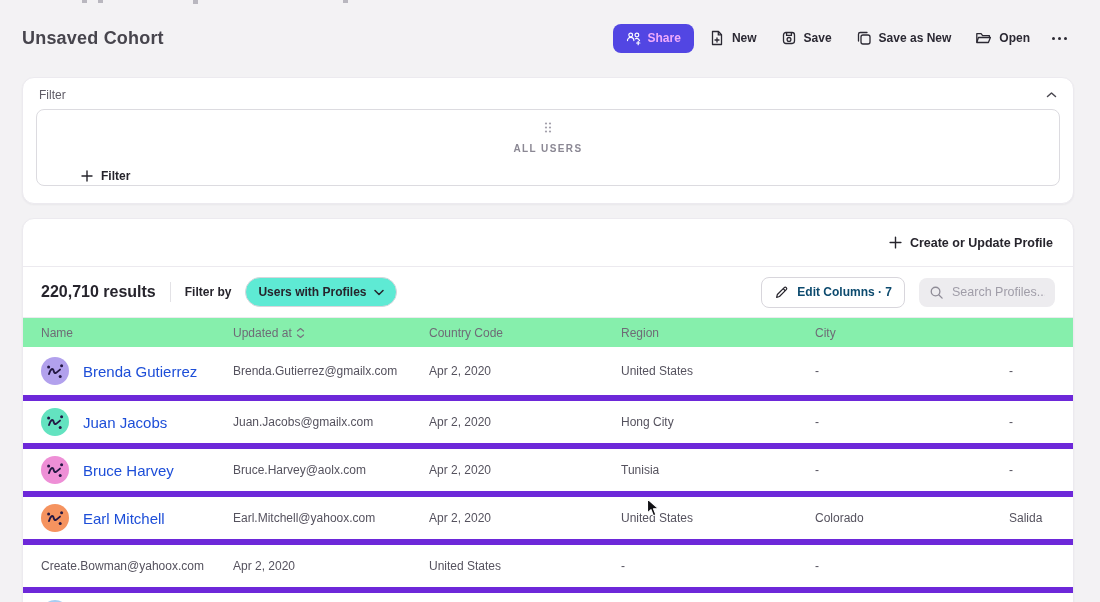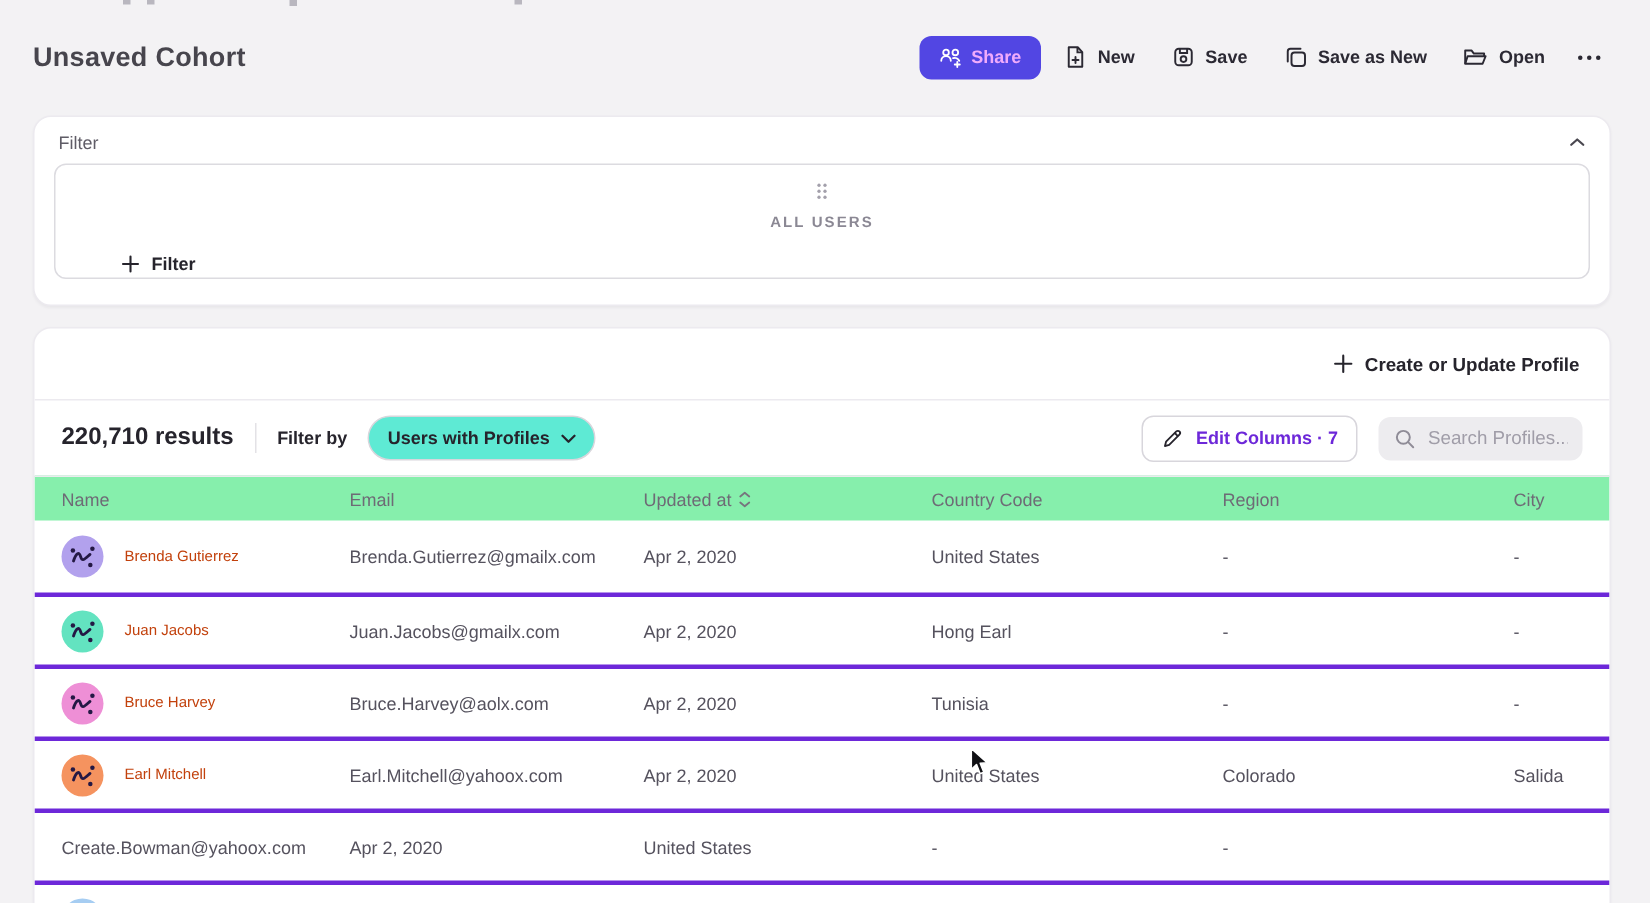--- a/index.html
+++ b/index.html
@@ -75,21 +75,21 @@
   .filter-by-label { font-size: 12px; font-weight: 600; color: #26242c; }
   .pill {
     display: flex; align-items: center; gap: 8px;
     border: 1px solid #d8d6dc; border-radius: 16px; padding: 7px 12px;
     font-size: 12px; font-weight: 700; color: #26242c; cursor: pointer; background: #5eead4;
   }
   .spacer { flex: 1; }
   .edit-btn {
     display: flex; align-items: center; gap: 8px;
     border: 1px solid #d8d6dc; border-radius: 8px; padding: 7px 12px;
-    font-size: 12px; font-weight: 600; color: #6d28d9; cursor: pointer; background: #fff;
+    font-size: 12px; font-weight: 600; color: #0c4a6e; cursor: pointer; background: #fff;
   }
   .search-box {
     display: flex; align-items: center; gap: 8px;
     background: #edecef; border-radius: 8px; padding: 7px 10px; width: 136px;
   }
   .search-box input {
     border: 0; outline: 0; background: transparent; width: 100%;
     font-family: "Liberation Sans", sans-serif; font-size: 12.5px; color: #3b3945;
   }
   .search-box input::placeholder { color: #a09da8; }
@@ -98,24 +98,24 @@
   .grid-cols {
     display: grid;
     grid-template-columns: 192px 196px 192px 194px 194px 1fr;
     align-items: center; padding-left: 18px;
   }
   .thead {
     height: 30px; background: #86efac; border-top: 1px solid #eceaef;
     font-size: 12px; color: #6e6b76;
   }
   .th { display: flex; align-items: center; gap: 4px; }
-  .trow { height: 48px; border-top: 3px solid #6d28d9; font-size: 12px; color: #55525e; }
+  .trow { height: 48px; border-top: 6px solid #6d28d9; font-size: 12px; color: #55525e; }
   .trow:first-of-type { border-top: 0; }
   .name-cell { display: flex; align-items: center; gap: 14px; }
-  .name-text { font-size: 10px; color: #c2410c; }
+  .name-text { font-size: 15px; color: #1d4ed8; }
   .avatar {
     width: 28px; height: 28px; border-radius: 50%; flex: none;
     display: flex; align-items: center; justify-content: center;
   }
 
   
   .cursor { position: absolute; left: 646px; top: 498px; pointer-events: none; }
 </style>
 </head>
 <body>
@@ -274,23 +274,20 @@
       </span>
       <input type="text" placeholder="Search Profiles..." style="">
     </div>
   </div>
 
   <div class="grid-cols thead">
     <div class="th">
         <span>Name</span>
       </div>
     <div class="th">
-        <span>Email</span>
-      </div>
-    <div class="th">
       <span>Updated at</span>
       <span>
         <svg width="9" height="12" viewBox="0 0 9 12">
           <path d="M1.5 4 4.5 1.5 7.5 4" fill="none" stroke="#77747e" stroke-width="1.2" stroke-linecap="round" stroke-linejoin="round"></path>
           <path d="M1.5 8 4.5 10.5 7.5 8" fill="none" stroke="#77747e" stroke-width="1.2" stroke-linecap="round" stroke-linejoin="round"></path>
         </svg>
       </span>
     </div>
     <div class="th">
         <span>Country Code</span>
@@ -329,21 +326,21 @@
     <path d="M8 17c1.8-5.5 3.8-6.5 4.8-2.8s3 1.2 6.2-1.6" stroke="#241844" stroke-width="1.9" fill="none" stroke-linecap="round"></path>
     <circle cx="7.6" cy="10" r="1.5" fill="#241844"></circle>
     <circle cx="20.6" cy="8.8" r="1.5" fill="#241844"></circle>
     <circle cx="19.2" cy="19.6" r="1.5" fill="#241844"></circle>
   </svg>
           </span>
       <span class="name-text">Juan Jacobs</span>
     </div>
     <div>Juan.Jacobs@gmailx.com</div>
     <div>Apr 2, 2020</div>
-    <div>Hong Earl</div>
+    <div>Hong City</div>
     <div>-</div>
     <div>-</div>
       </div>
       <div class="grid-cols trow">
     <div class="name-cell">
       <span class="avatar" style="background:#ee8fd6">
   <svg width="28" height="28" viewBox="0 0 28 28" aria-hidden="true">
     <path d="M8 17c1.8-5.5 3.8-6.5 4.8-2.8s3 1.2 6.2-1.6" stroke="#241844" stroke-width="1.9" fill="none" stroke-linecap="round"></path>
     <circle cx="7.6" cy="10" r="1.5" fill="#241844"></circle>
     <circle cx="20.6" cy="8.8" r="1.5" fill="#241844"></circle>

